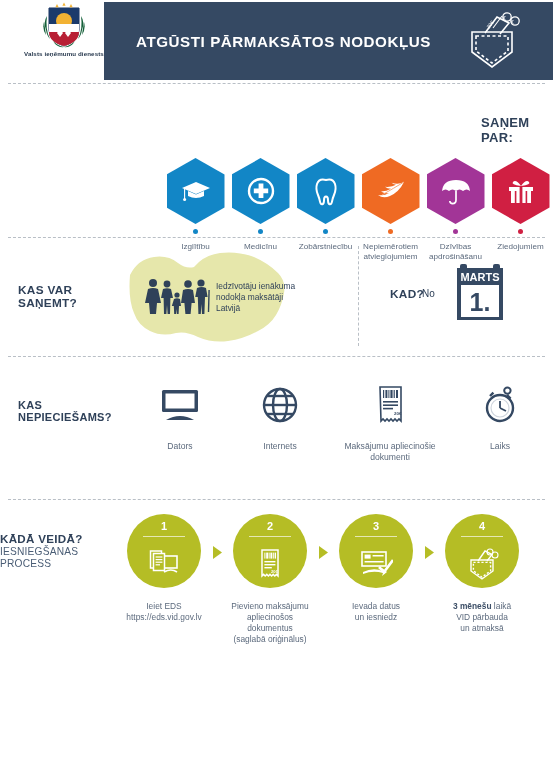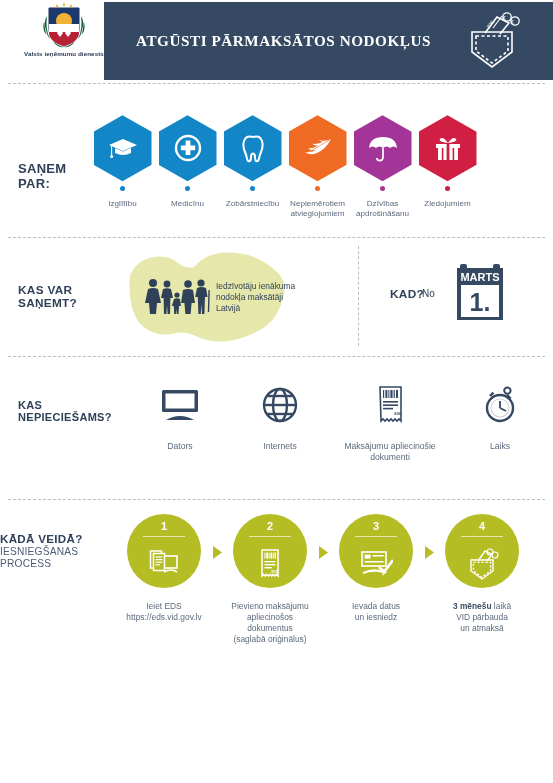--- a/index.html
+++ b/index.html
@@ -22,35 +22,35 @@
     margin-top: 2px; font-size: 6.2px; color: #1f3147; text-align: center;
     line-height: 1.25; font-weight: 600; letter-spacing: .1px;
   }
   .header-bar {
     position: absolute; left: 104px; top: 2px; right: 0; height: 78px;
     background: #354963; display: flex; align-items: center;
   }
   .header-title {
     color: #ffffff; font-size: 15.2px; font-weight: bold;
     letter-spacing: .55px; margin-left: 32px;
-    font-family: Liberation Serif, serif;
+    font-family: Liberation Sans, sans-serif;
   }
   .pocket-icon { position: absolute; right: 28px; top: 6px; width: 66px; height: 66px; }
 
   
   .sect { position: relative; }
   .sect-label {
     color: #2f4159; font-weight: bold; letter-spacing: .3px; line-height: 1.12;
   }
   .dashed {
     border-top: 1px dashed #b9bfc6; height: 0; margin: 0 8px;
   }
 
   
-  .s-hex { height: 153px; display: flex; align-items: center; }
+  .s-hex { height: 153px; display: flex; align-items: flex-end; flex-direction: column; }
   .s-hex .sect-label {
     width: 72px; font-size: 13px; margin-left: 18px; margin-top: 32px;
   }
   .hex-row { display: flex; margin-top: 13px; }
   .hex-cell { width: 65px; display: flex; flex-direction: column; align-items: center; }
   .hex {
     width: 58px; height: 66px; position: relative;
     clip-path: polygon(50% 0%, 100% 25%, 100% 75%, 50% 100%, 0% 75%, 0% 25%);
     display: flex; align-items: center; justify-content: center;
   }

